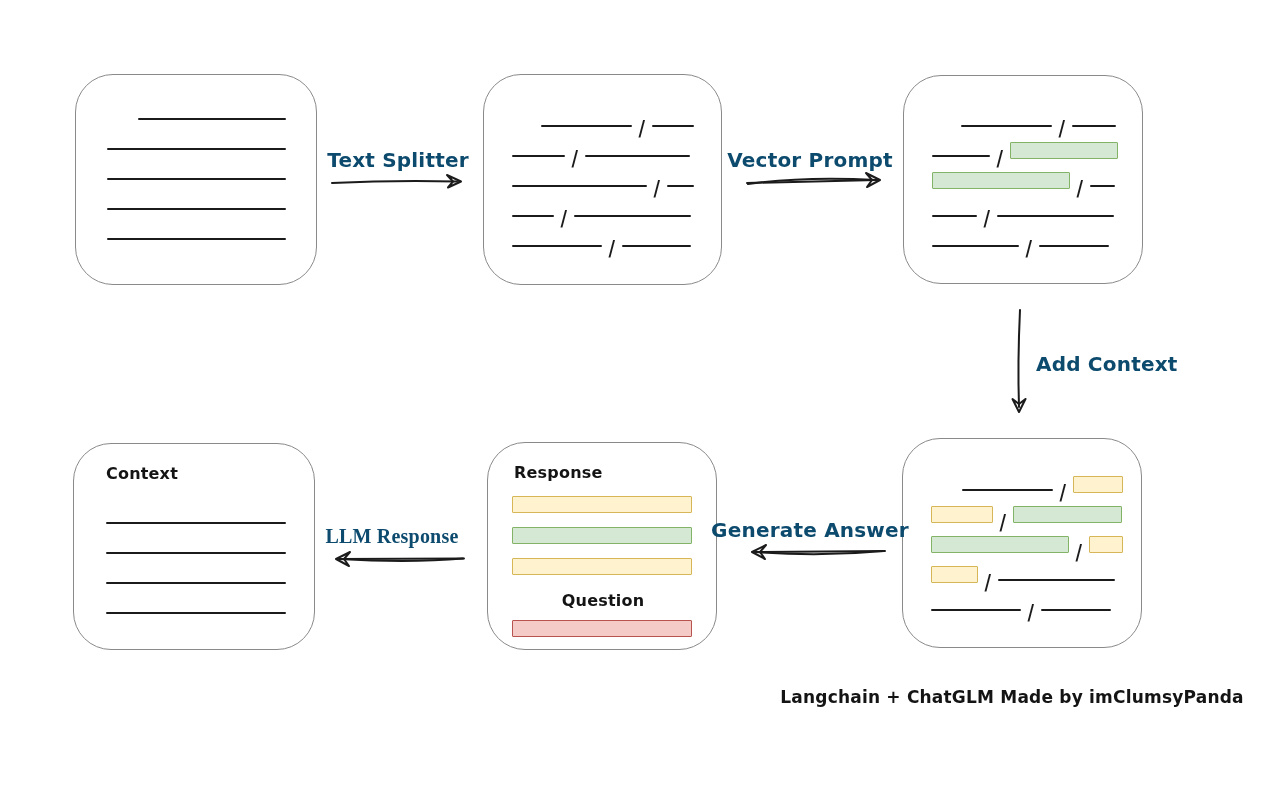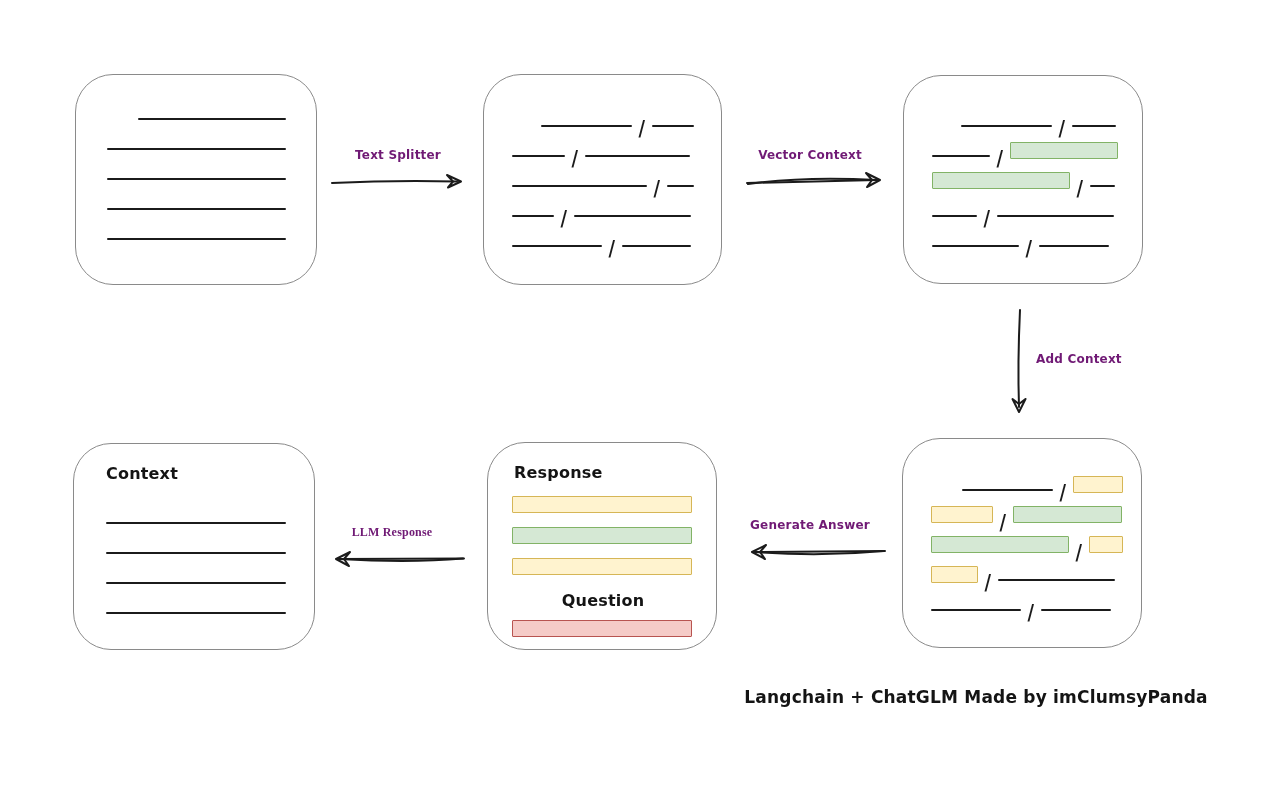--- a/index.html
+++ b/index.html
@@ -9,21 +9,21 @@
   .rows{position:absolute;left:0;top:0;right:0;}
   .row{height:30px;display:flex;align-items:flex-end;}
   .seg-line{height:2px;background:var(--stroke,#1b1b1b);border-radius:2px;margin-bottom:2px;flex:0 0 auto;}
   .chip{height:15px;border:1.6px solid #000;border-radius:1px;box-sizing:content-box;flex:0 0 auto;}
   .chip.green{background:var(--green-fill,#d5e8d4);border-color:var(--green-border,#82b366);}
   .chip.yellow{background:var(--yellow-fill,#fff3cf);border-color:var(--yellow-border,#d6b656);}
   .chip.red{background:var(--red-fill,#f5cbc7);border-color:var(--red-border,#b85450);}
   .slash{font-size:21px;line-height:10px;font-weight:600;color:var(--stroke,#1b1b1b);margin:0 6px;transform:translateY(5px) scaleX(.85);flex:0 0 auto;}
 
   .heading{font-size:16px;font-weight:600;color:#141414;letter-spacing:.2px;}
-  .arrow-label{position:absolute;font-size:12px;font-weight:600;color:#701a75;letter-spacing:.2px;white-space:nowrap;}
+  .arrow-label{position:absolute;font-size:20px;font-weight:600;color:#0c4a6e;letter-spacing:.2px;white-space:nowrap;}
   .arrow-label.centered{transform:translateX(-50%);}
   .arrow{position:absolute;}
   .arrow path{stroke:var(--stroke,#1b1b1b);stroke-width:2;fill:none;stroke-linecap:round;stroke-linejoin:round;}
 
   .footer{position:absolute;font-size:17px;font-weight:600;color:#141414;letter-spacing:.2px;transform:translateX(-50%);white-space:nowrap;}
 
   .bar{margin-top:14px;}
   .bar.red{margin-top:10px;}
   .prompt-inner{position:absolute;left:24px;right:24px;top:20px;}
   .prompt-inner .heading{margin:0 0 0 2px;}
@@ -179,21 +179,21 @@
         </div>
     </div>
   </div>
 
   <div class="arrow-label centered" style="left:398px;top:148px;">Text Splitter</div>
   <svg class="arrow" style="left:330px;top:170px;" width="140" height="24" viewBox="0 0 140 24">
     <path d="M2,13 Q65,10 127,11.5"></path>
     <path d="M117,5 L131,11.5 L118,17.5 L123,11.5 Z"></path>
   </svg>
 
-  <div class="arrow-label centered" style="left:810px;top:148px;">Vector Context</div>
+  <div class="arrow-label centered" style="left:810px;top:148px;">Vector Prompt</div>
   <svg class="arrow" style="left:744px;top:168px;" width="146" height="26" viewBox="0 0 146 26">
     <path d="M3,15 L133,12"></path>
     <path d="M4,16 Q60,8 133,12"></path>
     <path d="M122,5 L136,12 L123,19 L128,12 Z"></path>
   </svg>
 
   <div class="arrow-label" style="left:1036px;top:352px;text-align:right;">Add Context</div>
   <svg class="arrow" style="left:1008px;top:308px;" width="24" height="114" viewBox="0 0 24 114">
     <path d="M12,2 Q9.5,55 11,99"></path>
     <path d="M4.5,91 L11,104 L17.5,91 L11,96 Z"></path>
@@ -206,15 +206,15 @@
     <path d="M26,5 L12,12 L25,19 L20,12 Z"></path>
   </svg>
 
   <div class="arrow-label centered" style="left:392px;top:525px;font-family:Liberation Serif, serif;">LLM Response</div>
   <svg class="arrow" style="left:325px;top:547px;" width="142" height="24" viewBox="0 0 142 24">
     <path d="M139,11.5 L14,12"></path>
     <path d="M138,11.5 Q85,16 14,12"></path>
     <path d="M25,5 L11,12 L24,19 L19,12 Z"></path>
   </svg>
 
-  <div class="footer" style="left:976px;top:687px;">Langchain + ChatGLM Made by imClumsyPanda</div>
+  <div class="footer" style="left:1012px;top:687px;">Langchain + ChatGLM Made by imClumsyPanda</div>
 
 </div>
 
 </body></html>

